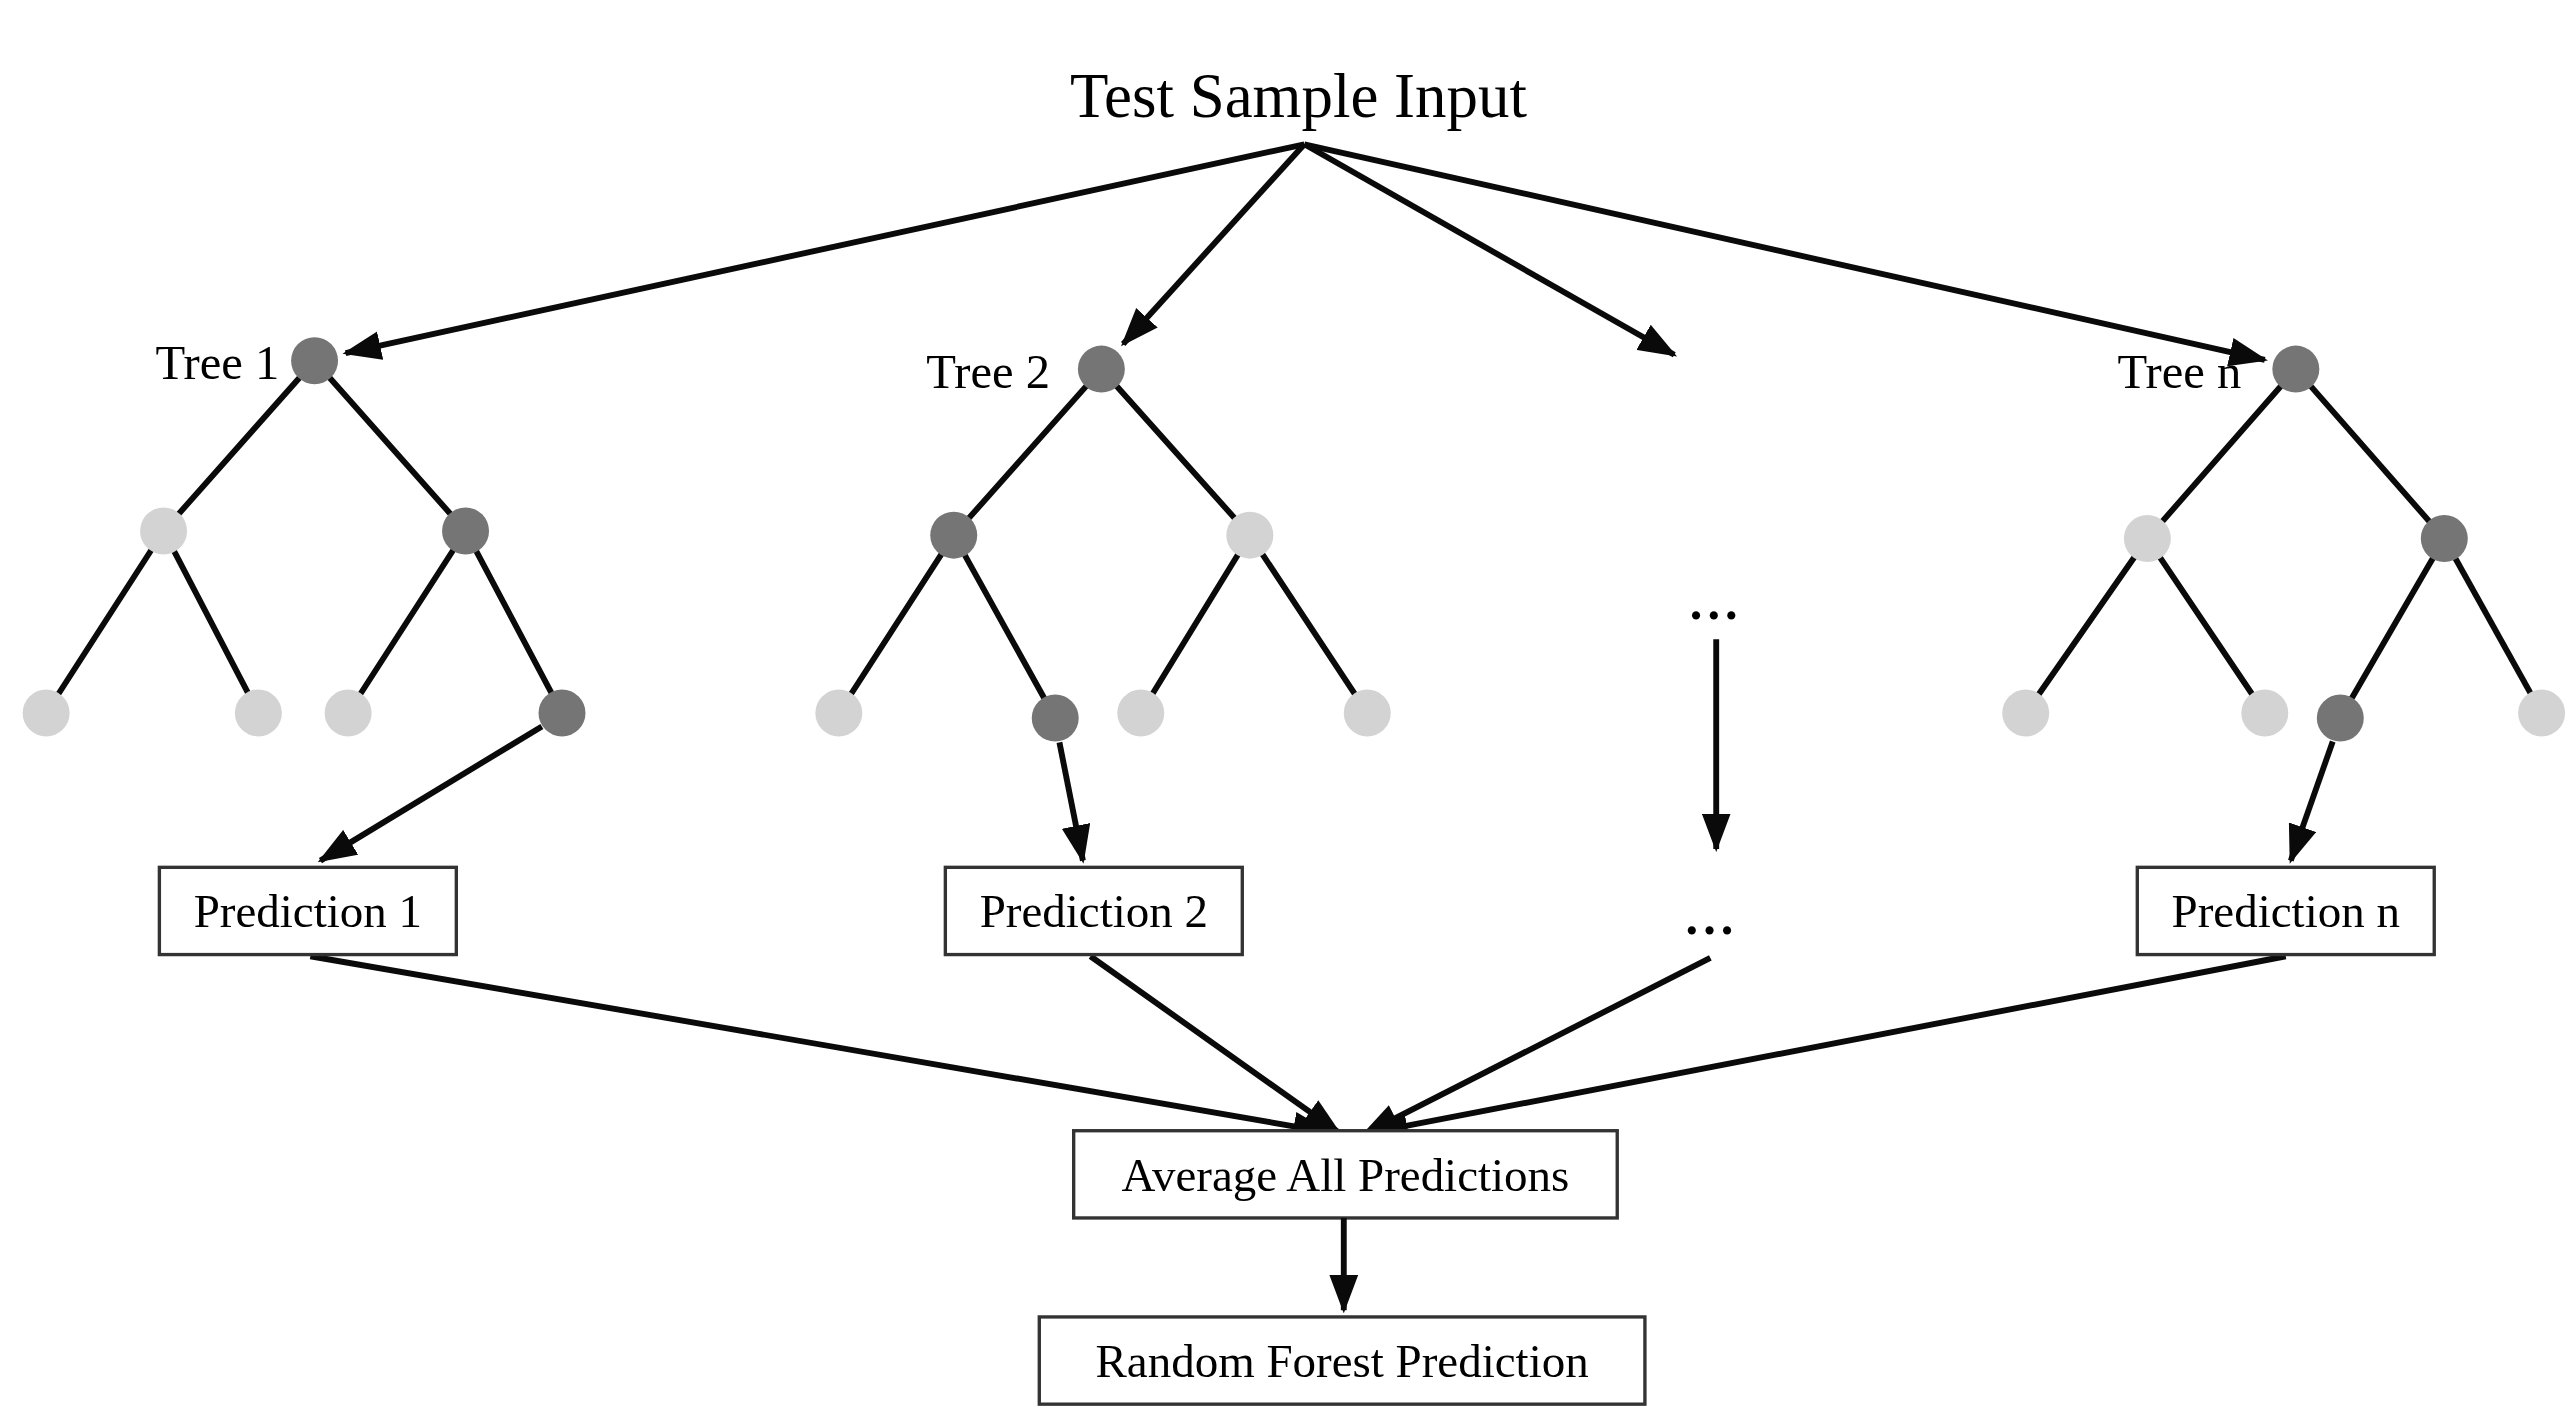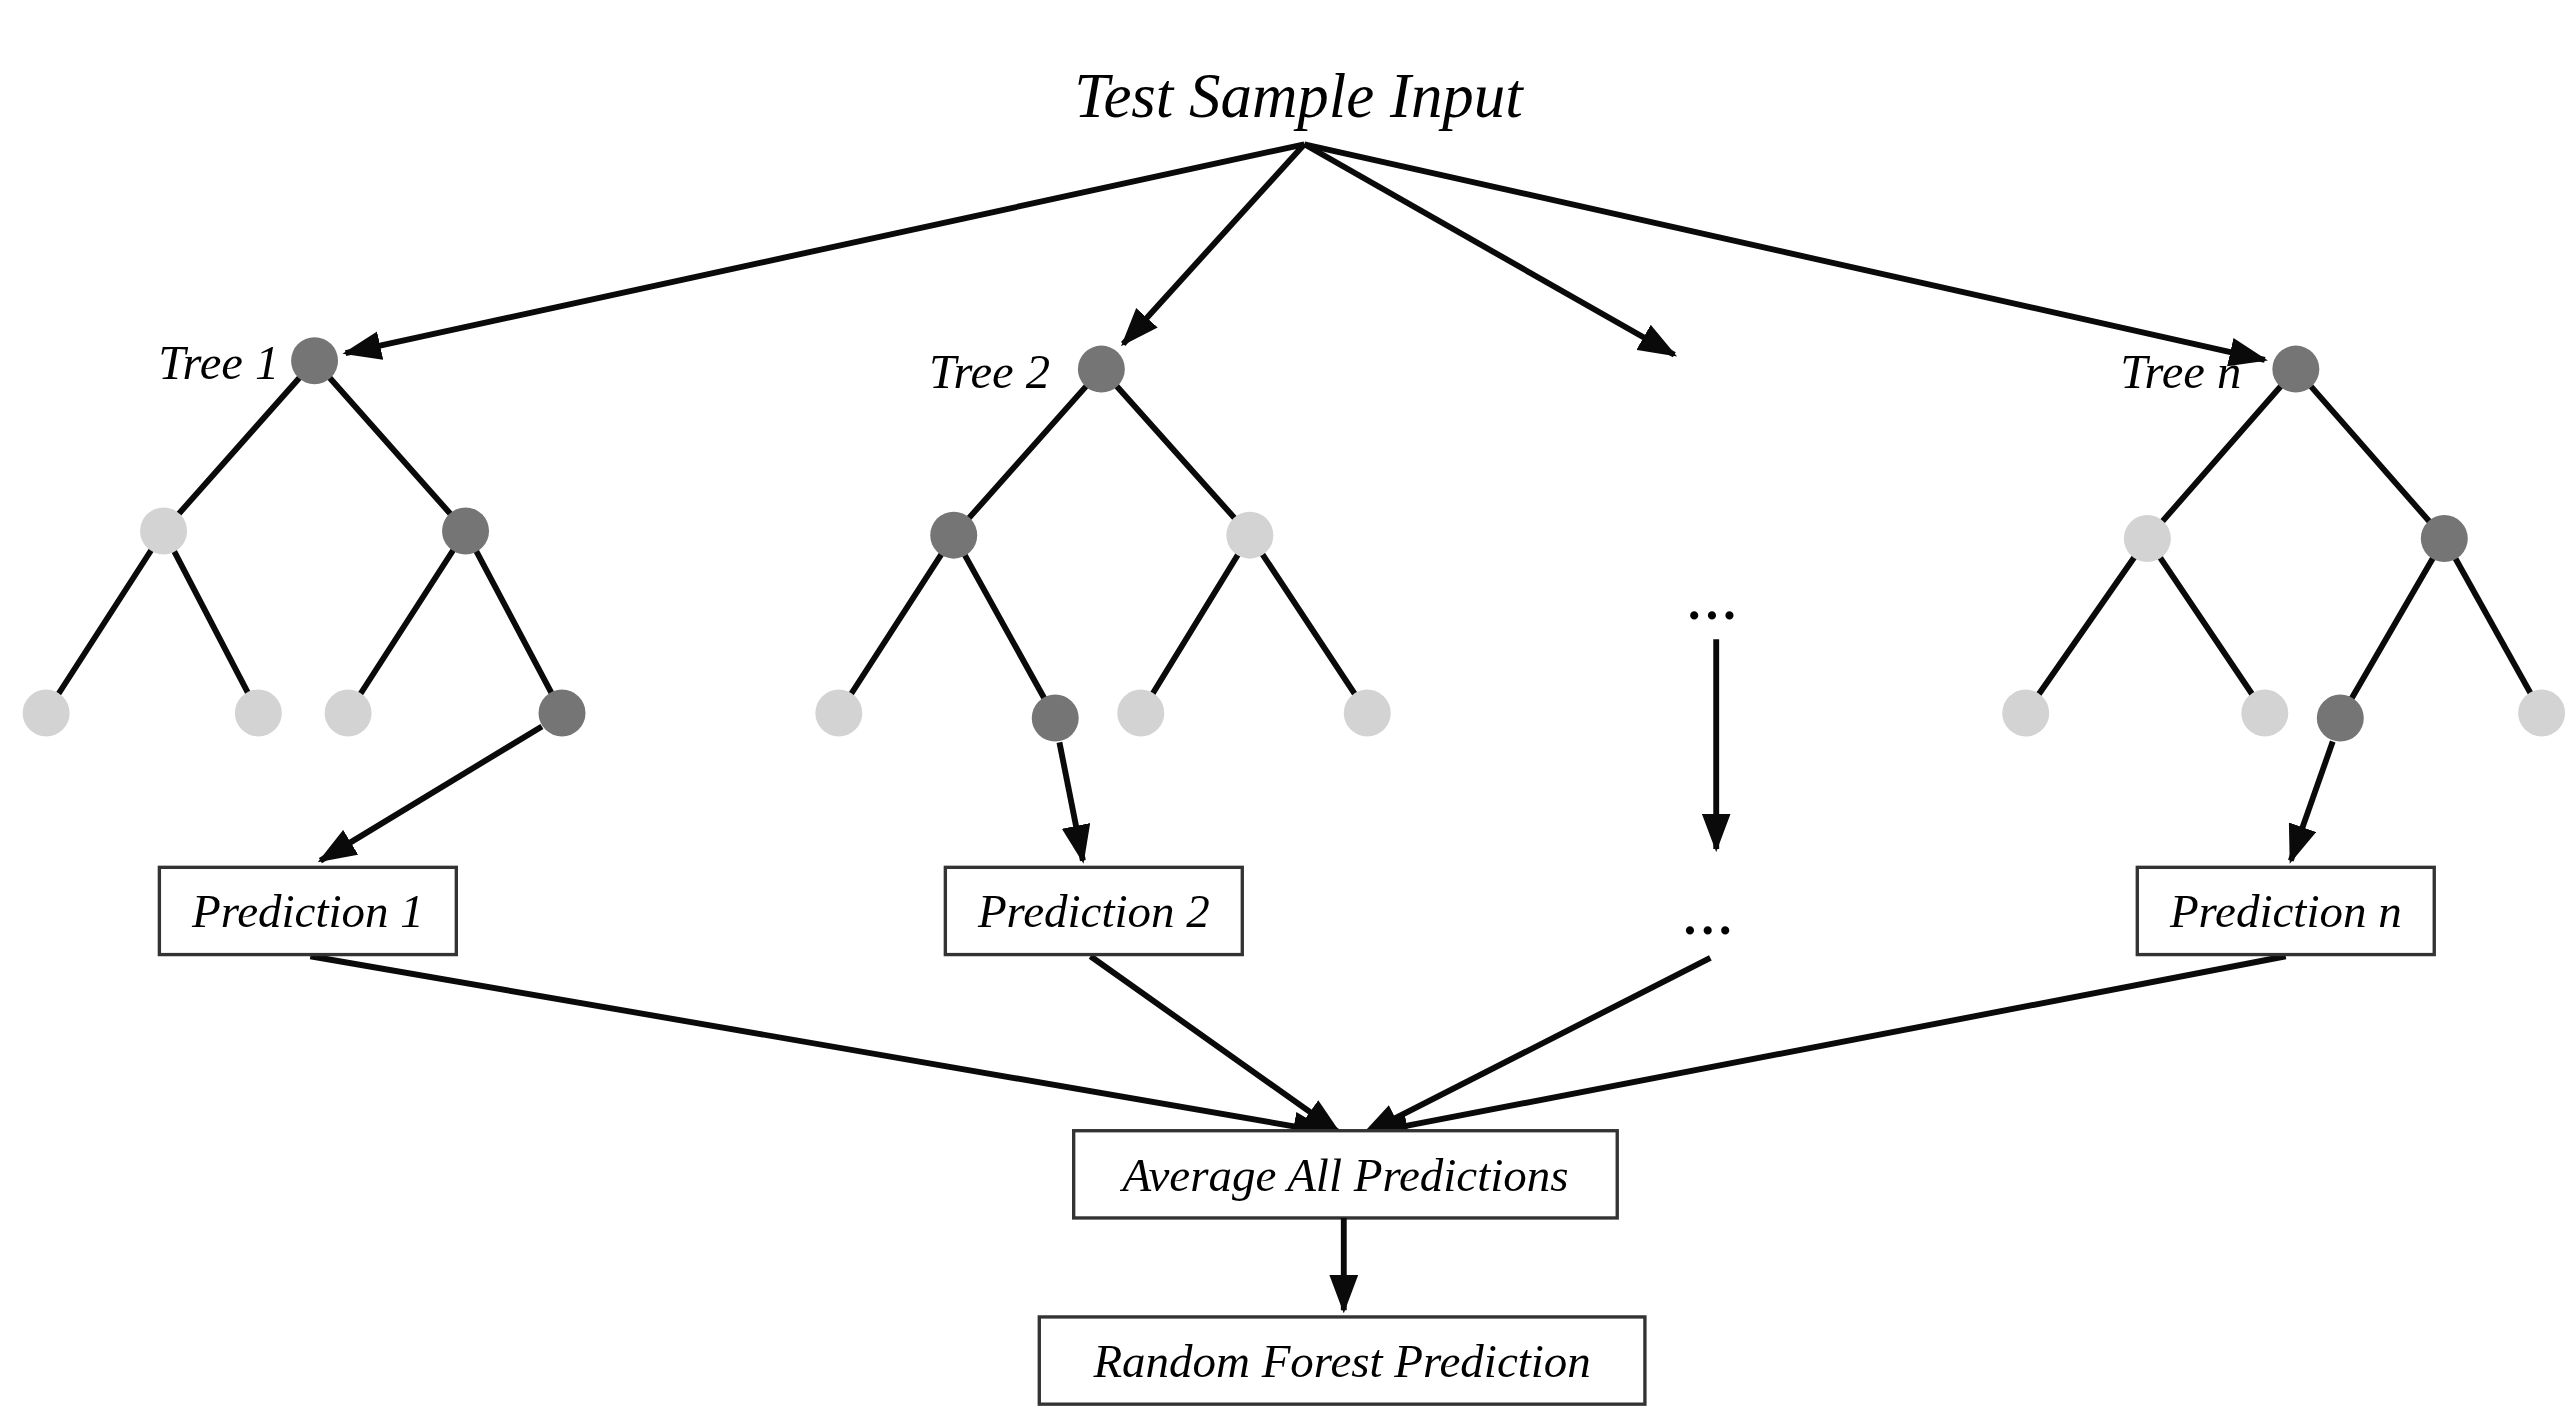--- a/index.html
+++ b/index.html
@@ -3,21 +3,20 @@
 <meta charset="utf-8">
 <style>
   html, body {
     margin: 0;
     padding: 0;
     background: #ffffff;
   }
   .figure-wrap {
     width: 100%;
     background: #0f766e;
-    font-style: italic;
   }
   svg {
     display: block;
     width: 100%;
     height: auto;
     background: #ffffff;
   }
   text {
     font-family: "Liberation Serif", "DejaVu Serif", serif;
     fill: #000000;

